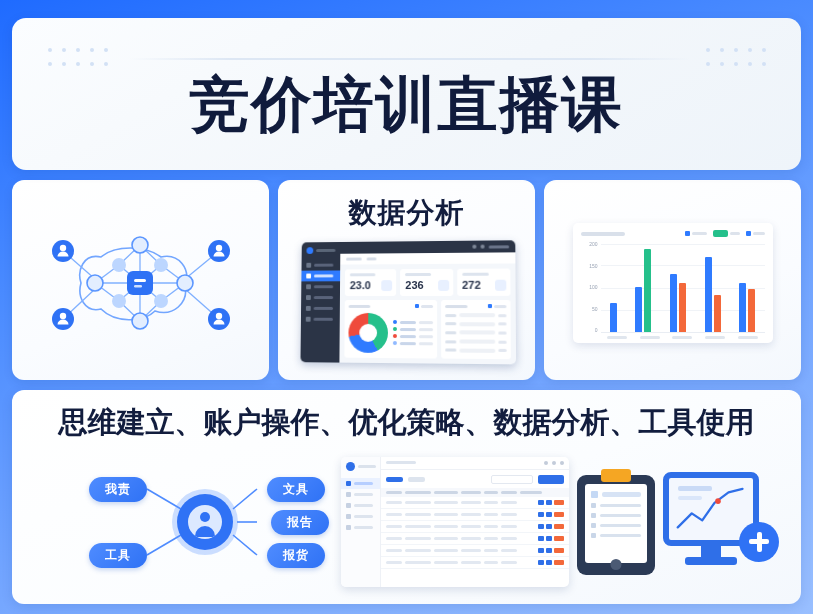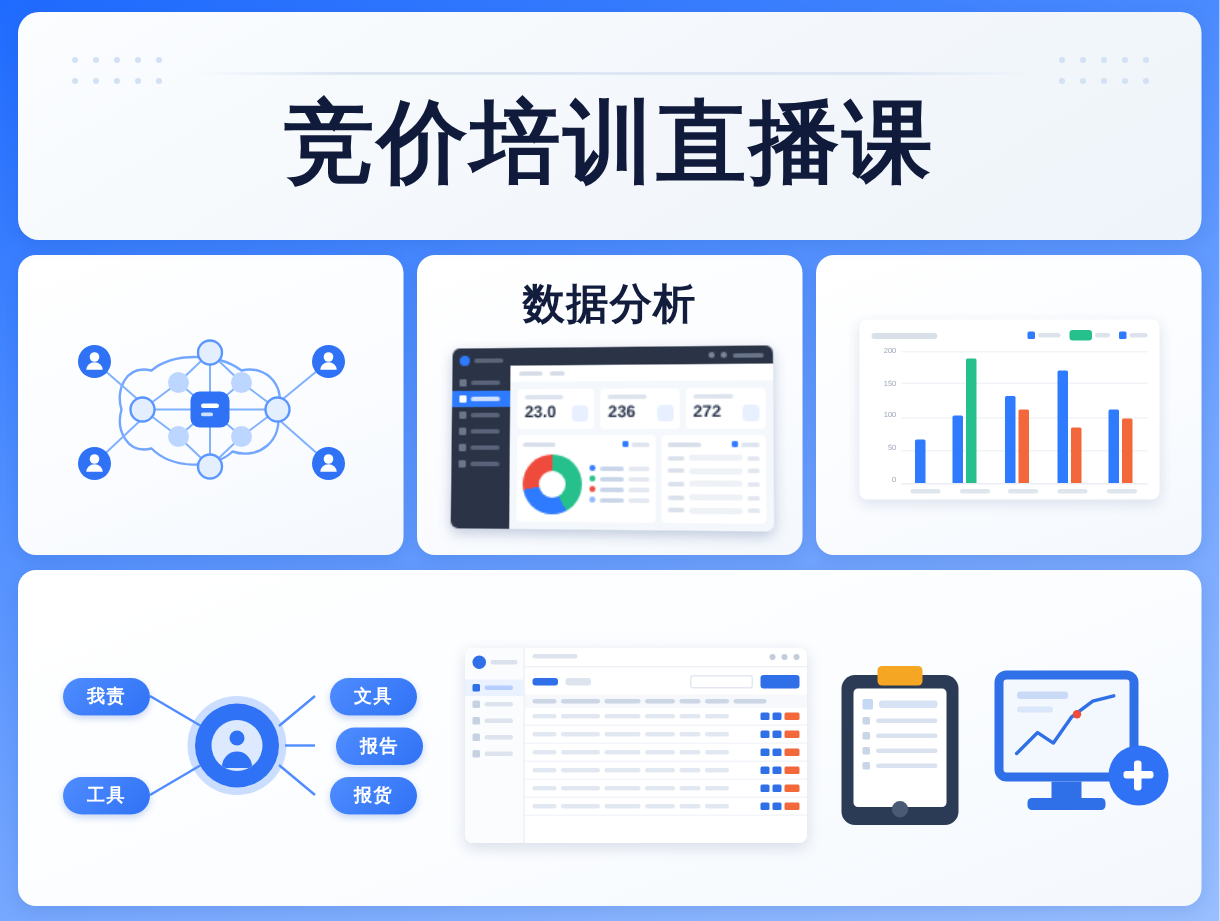--- a/index.html
+++ b/index.html
@@ -5,21 +5,21 @@
   * { box-sizing: border-box; margin: 0; padding: 0; }
   html, body {
     width: 813px; height: 614px;
     font-family: "Liberation Sans", "DejaVu Sans", sans-serif;
     overflow: hidden;
   }
   body {
     background: linear-gradient(160deg, #1f6bff 0%, #4d8dff 35%, #74a6ff 65%, #99bfff 100%);
     position: relative;
   }
-  .poster { position: absolute; inset: 0; padding: 8px 12px 10px 12px; display: flex; flex-direction: column; gap: 10px; }
+  .poster { position: absolute; inset: 0; padding: 18px 12px 10px 12px; display: flex; flex-direction: column; gap: 10px; }
 
   
   .header-card {
     height: 152px; border-radius: 14px;
     background: linear-gradient(150deg, #fbfdff 0%, #f3f7fb 55%, #eef4fa 100%);
     position: relative; display: flex; align-items: center; justify-content: center;
     box-shadow: 0 3px 12px rgba(10,50,120,.12);
   }
   .dotgrid { position: absolute; top: 30px; display: grid; grid-template-columns: repeat(5, 9px); grid-template-rows: repeat(2, 9px); gap: 5px; }
   .dotgrid.left { left: 36px; }
@@ -115,21 +115,21 @@
   .bar { width: 7px; border-radius: 1px 1px 0 0; }
   .xaxis { display: flex; justify-content: space-around; padding-left: 20px; margin-top: 3px; }
   .xaxis .xt { height: 3px; width: 20px; background: #e0e6ee; border-radius: 2px; }
 
   
   .bottom-card { flex: 1; border-radius: 12px;
     background: linear-gradient(160deg, #ffffff 0%, #fbfdff 55%, #f4f8fd 100%);
     box-shadow: 0 3px 12px rgba(10,50,120,.12);
     padding: 13px 14px 10px; display: flex; flex-direction: column; }
   .bottom-title { font-size: 29px; font-weight: 700; color: #121d3e; text-align: center; letter-spacing: 0px; white-space: nowrap; }
-  .bottom-art { flex: 1; display: flex; align-items: center; justify-content: space-between; gap: 8px; padding: 6px 8px 0; }
+  .bottom-art { flex: 1; display: flex; align-items: center; justify-content: flex-end; gap: 8px; padding: 6px 8px 0; }
 
   
   .mind { width: 252px; height: 118px; position: relative; }
   .pill { position: absolute; border-radius: 13px; color: #fff; font-size: 12px; font-weight: 700;
     display: flex; align-items: center; justify-content: center; letter-spacing: 1px;
     background: linear-gradient(135deg, #4f8cff, #2f72f5); box-shadow: 0 2px 5px rgba(35,90,200,.25); }
   .hub { position: absolute; left: 96px; top: 31px; width: 56px; height: 56px; border-radius: 50%;
     background: #2f72f5; display: flex; align-items: center; justify-content: center;
     box-shadow: 0 0 0 5px rgba(90,150,255,.30); }
   .hub .avatar { width: 34px; height: 34px; border-radius: 50%; background: #dce9ff; position: relative; overflow: hidden; }
@@ -493,20 +493,21 @@
             <span class="xt"></span>
             <span class="xt"></span>
             <span class="xt"></span>
           </div>
         </div>
       </div>
     </div>
   </div>
 
   <div class="bottom-card">
+    <div class="bottom-title">思维建立、账户操作、优化策略、数据分析、工具使用</div>
     <div class="bottom-art">
 
       <div class="mind">
         <svg viewBox="0 0 252 118" style="position:absolute;inset:0;width:100%;height:100%">
           <g stroke="#4f8cff" stroke-width="1.6" fill="none">
             <line x1="66" y1="26" x2="100" y2="46"></line>
             <line x1="152" y1="46" x2="176" y2="26"></line>
             <line x1="156" y1="59" x2="176" y2="59"></line>
             <line x1="66" y1="92" x2="100" y2="72"></line>
             <line x1="152" y1="72" x2="176" y2="92"></line>

